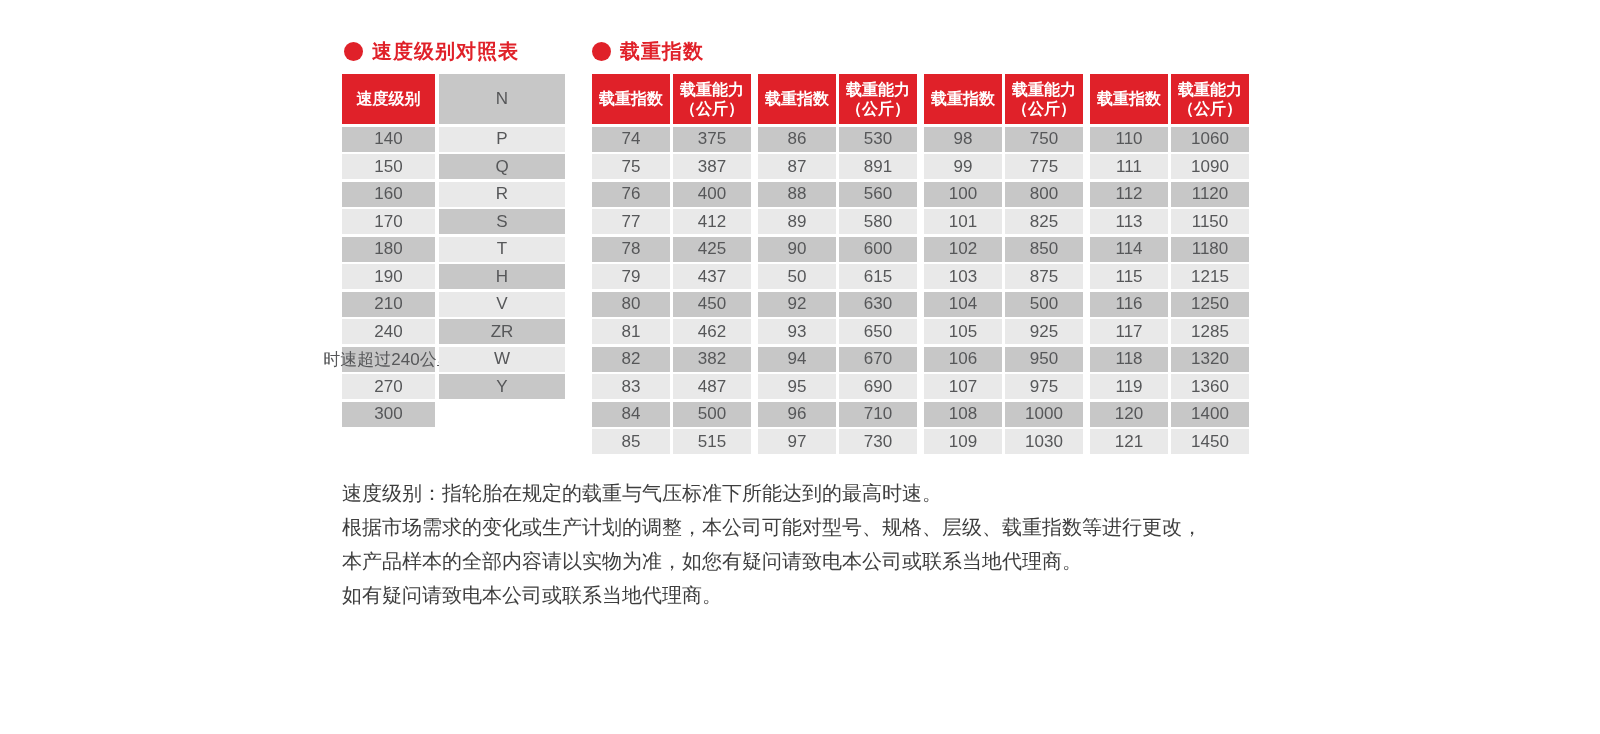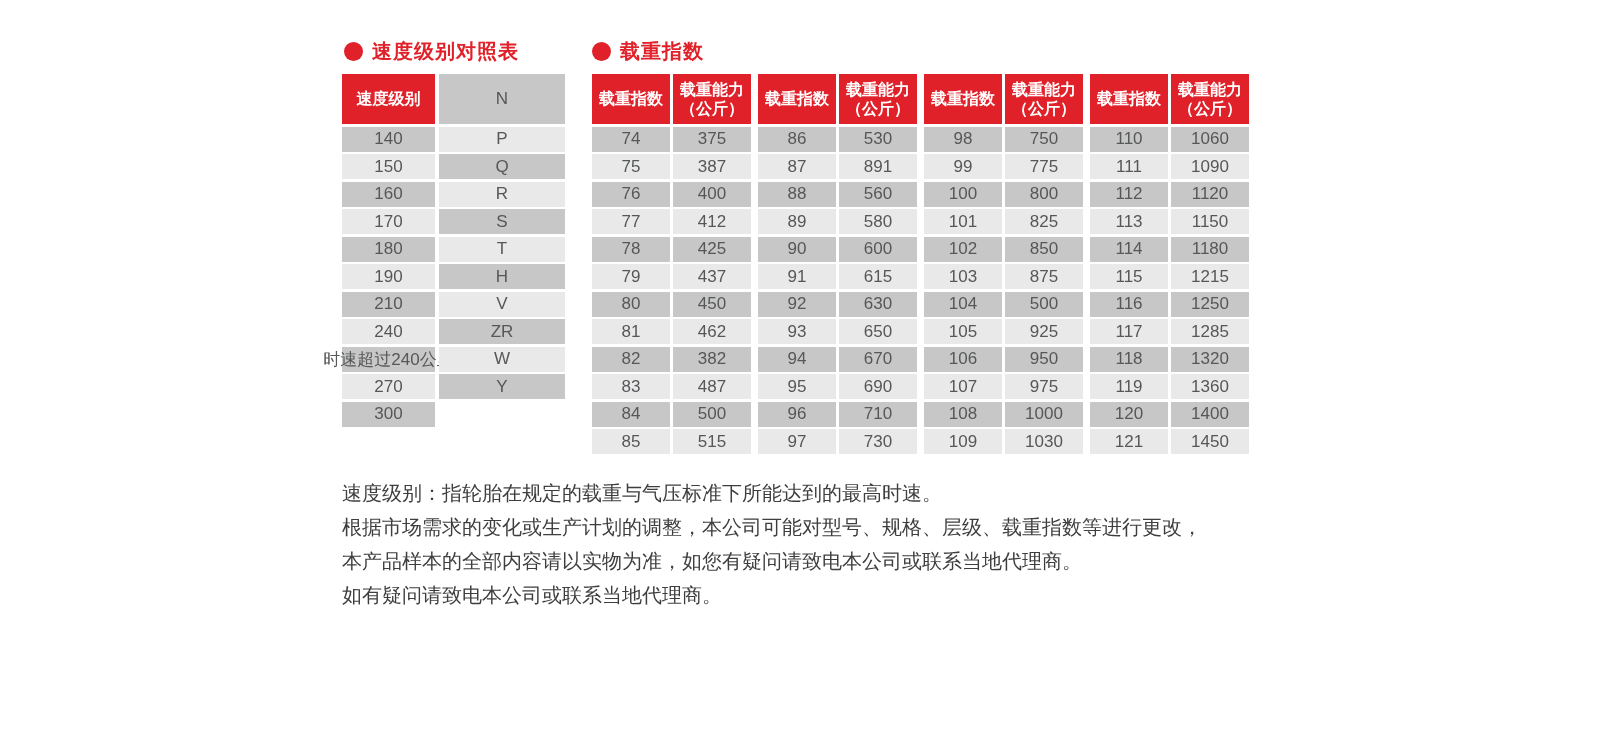--- a/index.html
+++ b/index.html
@@ -186,21 +186,21 @@
         <div class="data-cell row-dark">86</div>
         <div class="data-cell row-dark">530</div>
         <div class="data-cell row-light">87</div>
         <div class="data-cell row-light">891</div>
         <div class="data-cell row-dark">88</div>
         <div class="data-cell row-dark">560</div>
         <div class="data-cell row-light">89</div>
         <div class="data-cell row-light">580</div>
         <div class="data-cell row-dark">90</div>
         <div class="data-cell row-dark">600</div>
-        <div class="data-cell row-light">91</div>
+        <div class="data-cell row-light">50</div>
         <div class="data-cell row-light">615</div>
         <div class="data-cell row-dark">92</div>
         <div class="data-cell row-dark">630</div>
         <div class="data-cell row-light">93</div>
         <div class="data-cell row-light">650</div>
         <div class="data-cell row-dark">94</div>
         <div class="data-cell row-dark">670</div>
         <div class="data-cell row-light">95</div>
         <div class="data-cell row-light">690</div>
         <div class="data-cell row-dark">96</div>

